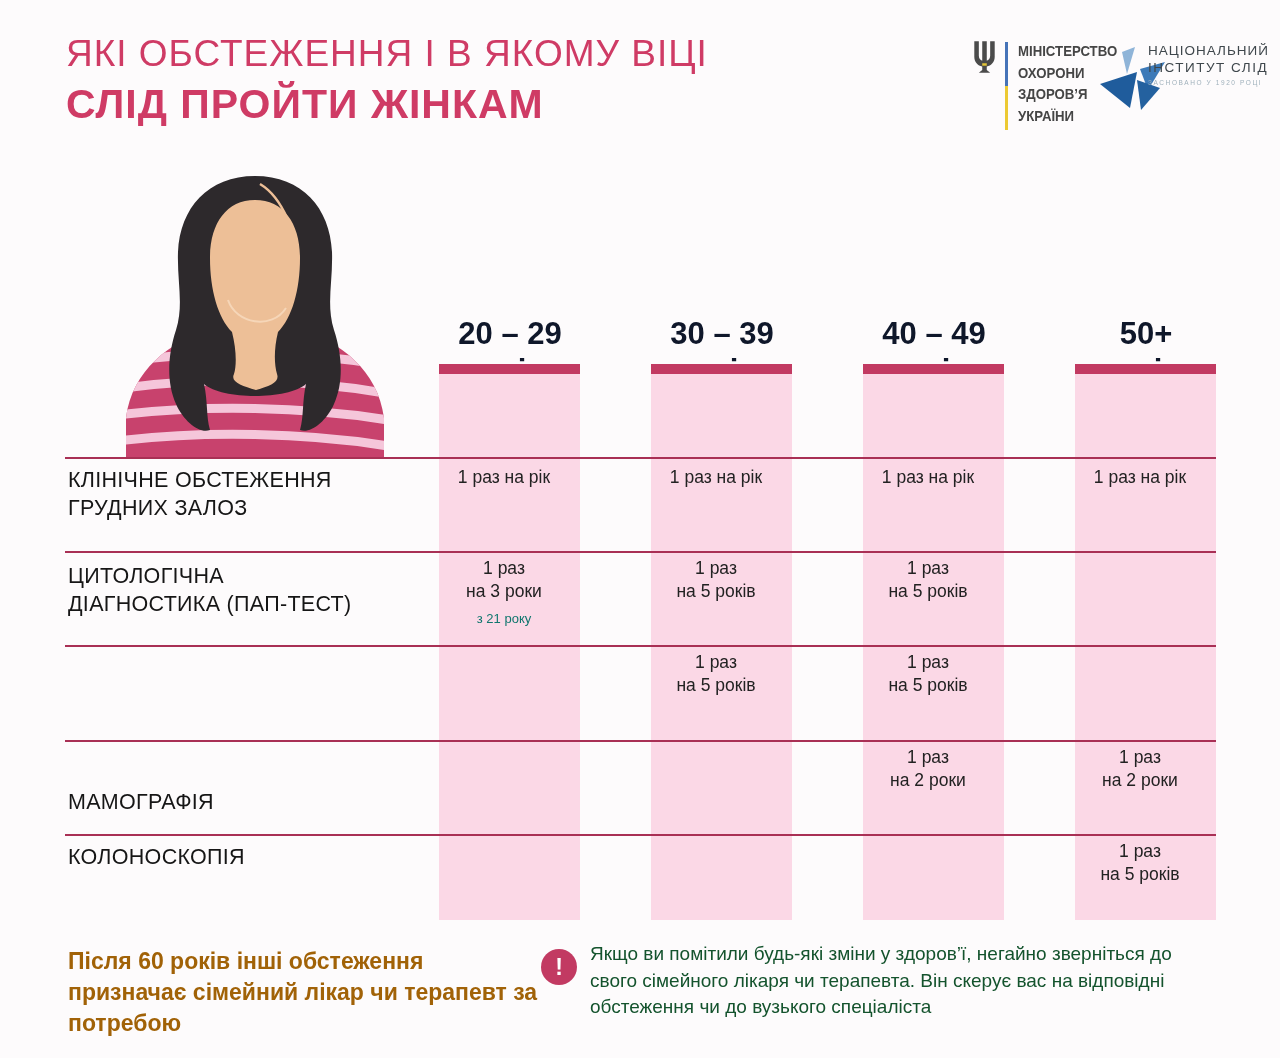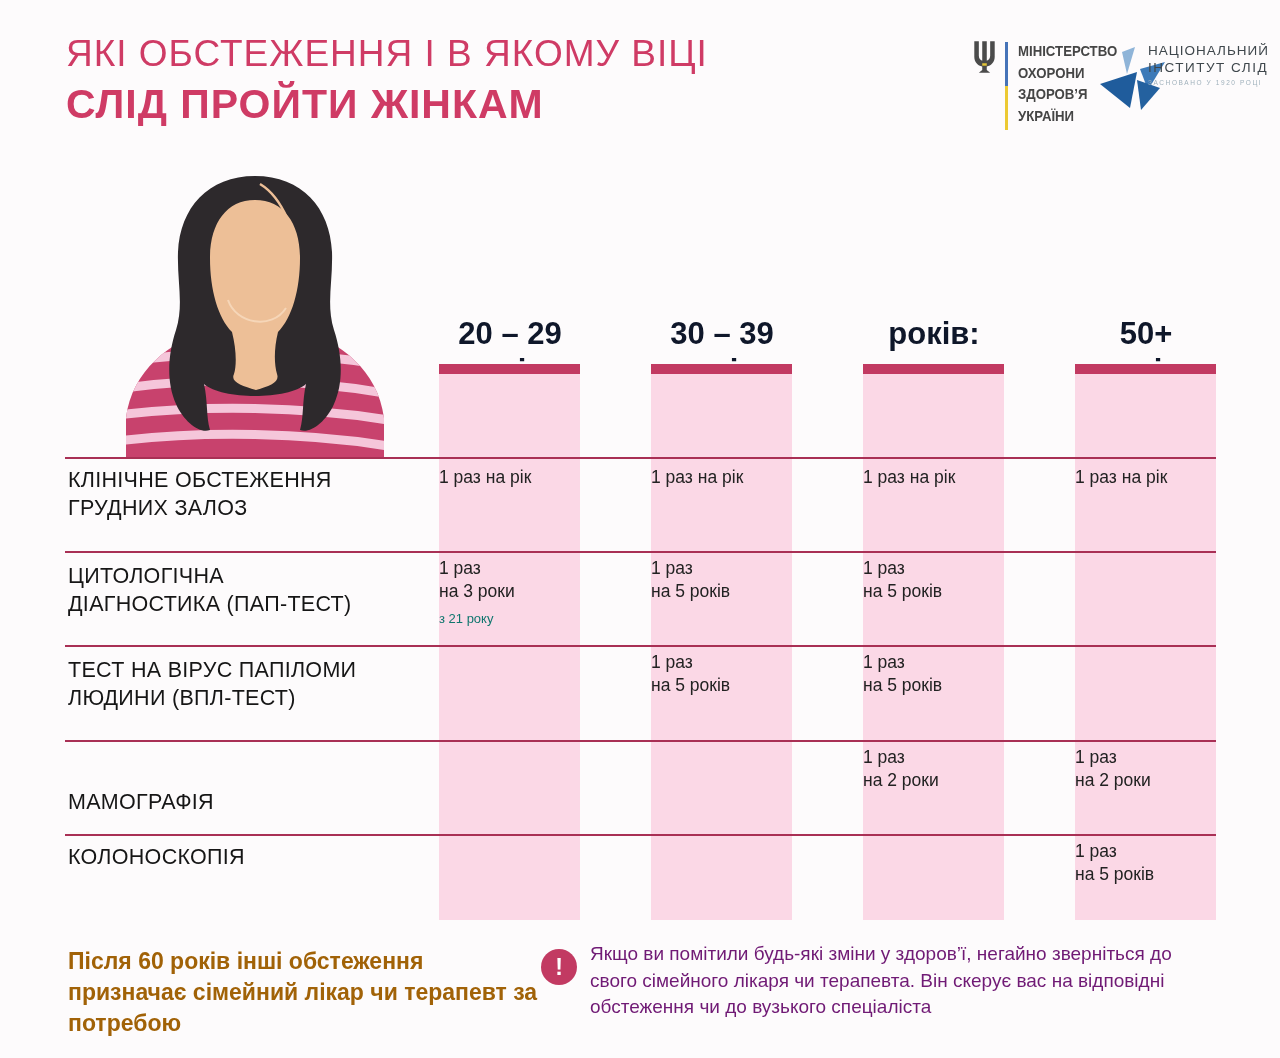--- a/index.html
+++ b/index.html
@@ -46,38 +46,38 @@
   .s1{ top:457px; } .s2{ top:551px; } .s3{ top:645px; } .s4{ top:740px; } .s5{ top:834px; }
 
   
   .row-label{
     position:absolute; left:68px; width:365px; font-size:21.5px; font-weight:500;
     color:#161616; line-height:28px; letter-spacing:.3px; white-space:pre-line;
   }
   .rl1{ top:466px; } .rl2{ top:562px; } .rl3{ top:656px; } .rl4{ top:748px;margin-top:40px; } .rl5{ top:843px; }
 
   
-  .cell{ position:absolute; width:130px; color:#222; }
+  .cell{ position:absolute; width:130px; text-align:center; color:#222; }
   .cell .cell-text{ font-size:17.5px; line-height:23px; white-space:pre-line; }
   .cell .cell-note{ font-size:13px; line-height:16px; margin-top:8px; color:#0f766e; }
   .rt1{ top:466px; } .rt2{ top:557px; } .rt3{ top:651px; } .rt4{ top:746px; } .rt5{ top:840px; }
 
   
   .footer-note{
     position:absolute; left:68px; top:946px; width:472px;
     font-size:23px; font-weight:700; color:#a16207; line-height:31px;
   }
   .alert-icon{
     position:absolute; left:541px; top:949px; width:36px; height:36px; border-radius:50%;
     background:#c23a62; color:#fff; font-weight:800; font-size:23px;
     display:flex; align-items:center; justify-content:center;
   }
   .alert-text{
     position:absolute; left:590px; top:941px; width:630px;
-    font-size:19px; color:#701a75; line-height:26.5px;
+    font-size:19px; color:#14532d; line-height:26.5px;
   }
 </style>
 </head>
 <body>
 
 <div class="page">
 
   <div class="title">
     <div class="t1">ЯКІ ОБСТЕЖЕННЯ І В ЯКОМУ ВІЦІ</div>
     <div class="t2">СЛІД ПРОЙТИ ЖІНКАМ</div>
@@ -152,20 +152,21 @@
 
   <div class="age-head ah1">
     <span class="range">20 – 29</span>
     <span class="suffix">років:</span>
   </div>
   <div class="age-head ah2">
     <span class="range">30 – 39</span>
     <span class="suffix">років:</span>
   </div>
   <div class="age-head ah3">
+    <span class="range">40 – 49</span>
     <span class="suffix">років:</span>
   </div>
   <div class="age-head ah4">
     <span class="range">50+</span>
     <span class="suffix">років:</span>
   </div>
 
   <div class="head-bar cA"></div>
   <div class="head-bar cB"></div>
   <div class="head-bar cC"></div>
@@ -178,22 +179,20 @@
   <div class="sep s1"></div>
   <div class="sep s2"></div>
   <div class="sep s3"></div>
   <div class="sep s4"></div>
   <div class="sep s5"></div>
 
   <div class="row-label rl2">ЦИТОЛОГІЧНА
 ДІАГНОСТИКА (ПАП-ТЕСТ)</div>
   <div class="row-label rl1">КЛІНІЧНЕ ОБСТЕЖЕННЯ
 ГРУДНИХ ЗАЛОЗ</div>
-  <div class="row-label rl3">ТЕСТ НА ВІРУС ПАПІЛОМИ
-ЛЮДИНИ (ВПЛ-ТЕСТ)</div>
   <div class="row-label rl4">МАМОГРАФІЯ</div>
   <div class="row-label rl5">КОЛОНОСКОПІЯ</div>
 
   <div class="cell rt1 cA">
       <div class="cell-text">1 раз на рік</div>
     </div>
   <div class="cell rt1 cB">
       <div class="cell-text">1 раз на рік</div>
     </div>
   <div class="cell rt1 cC">

